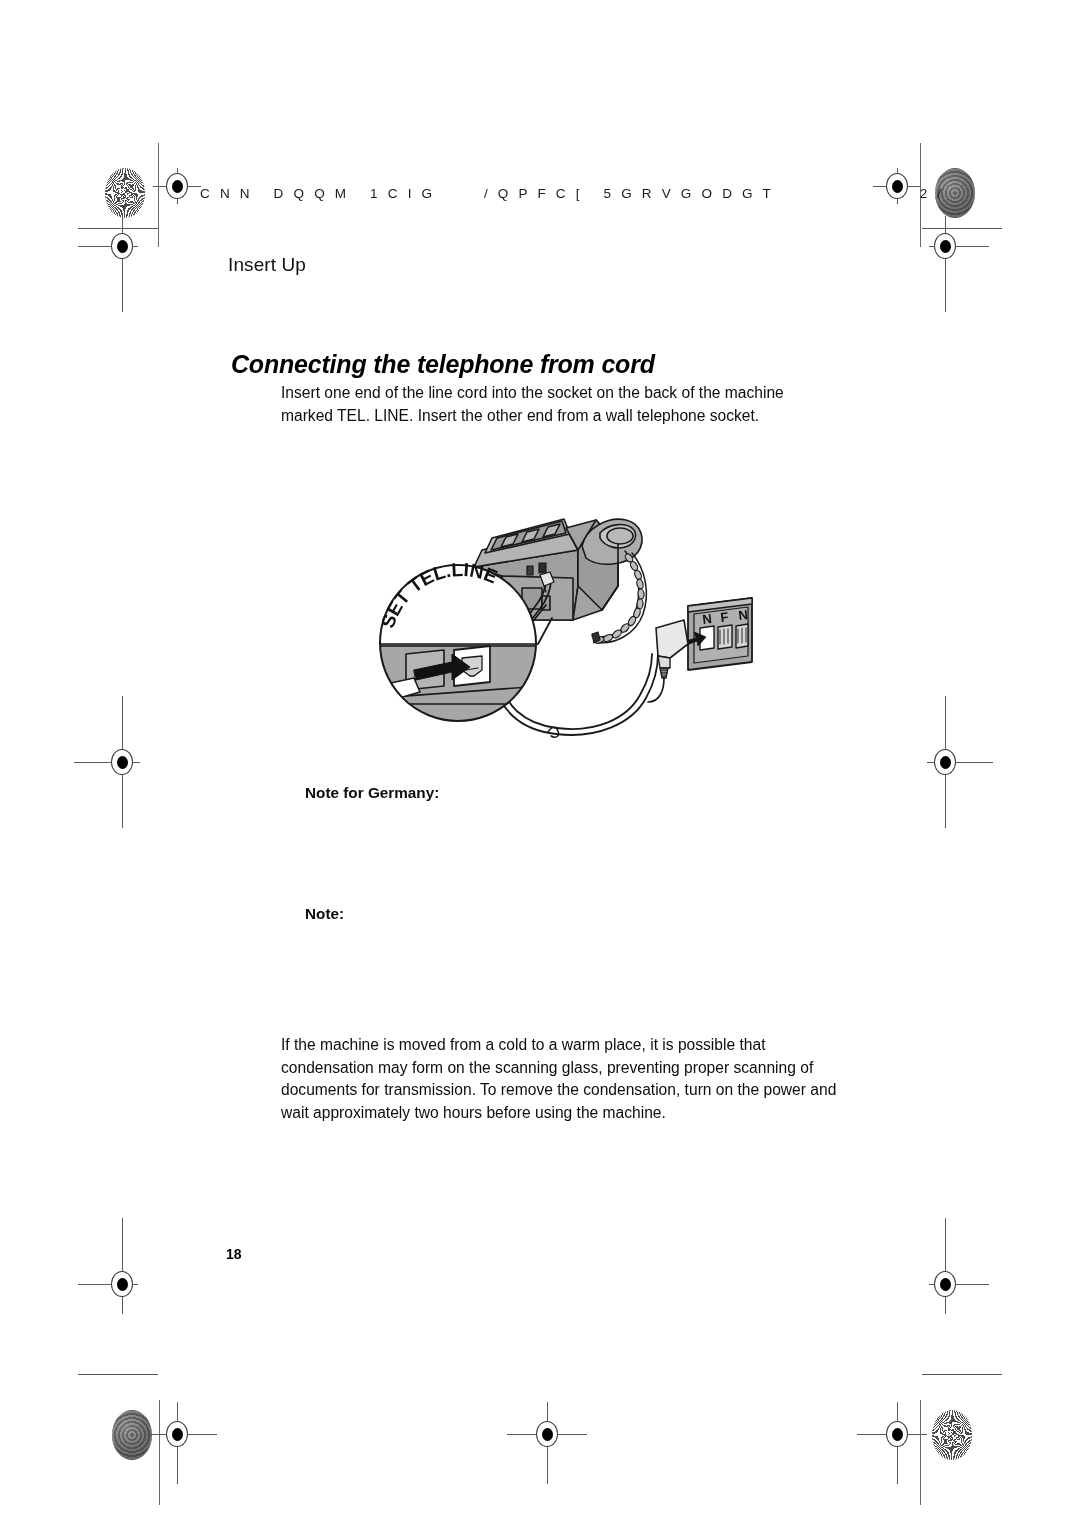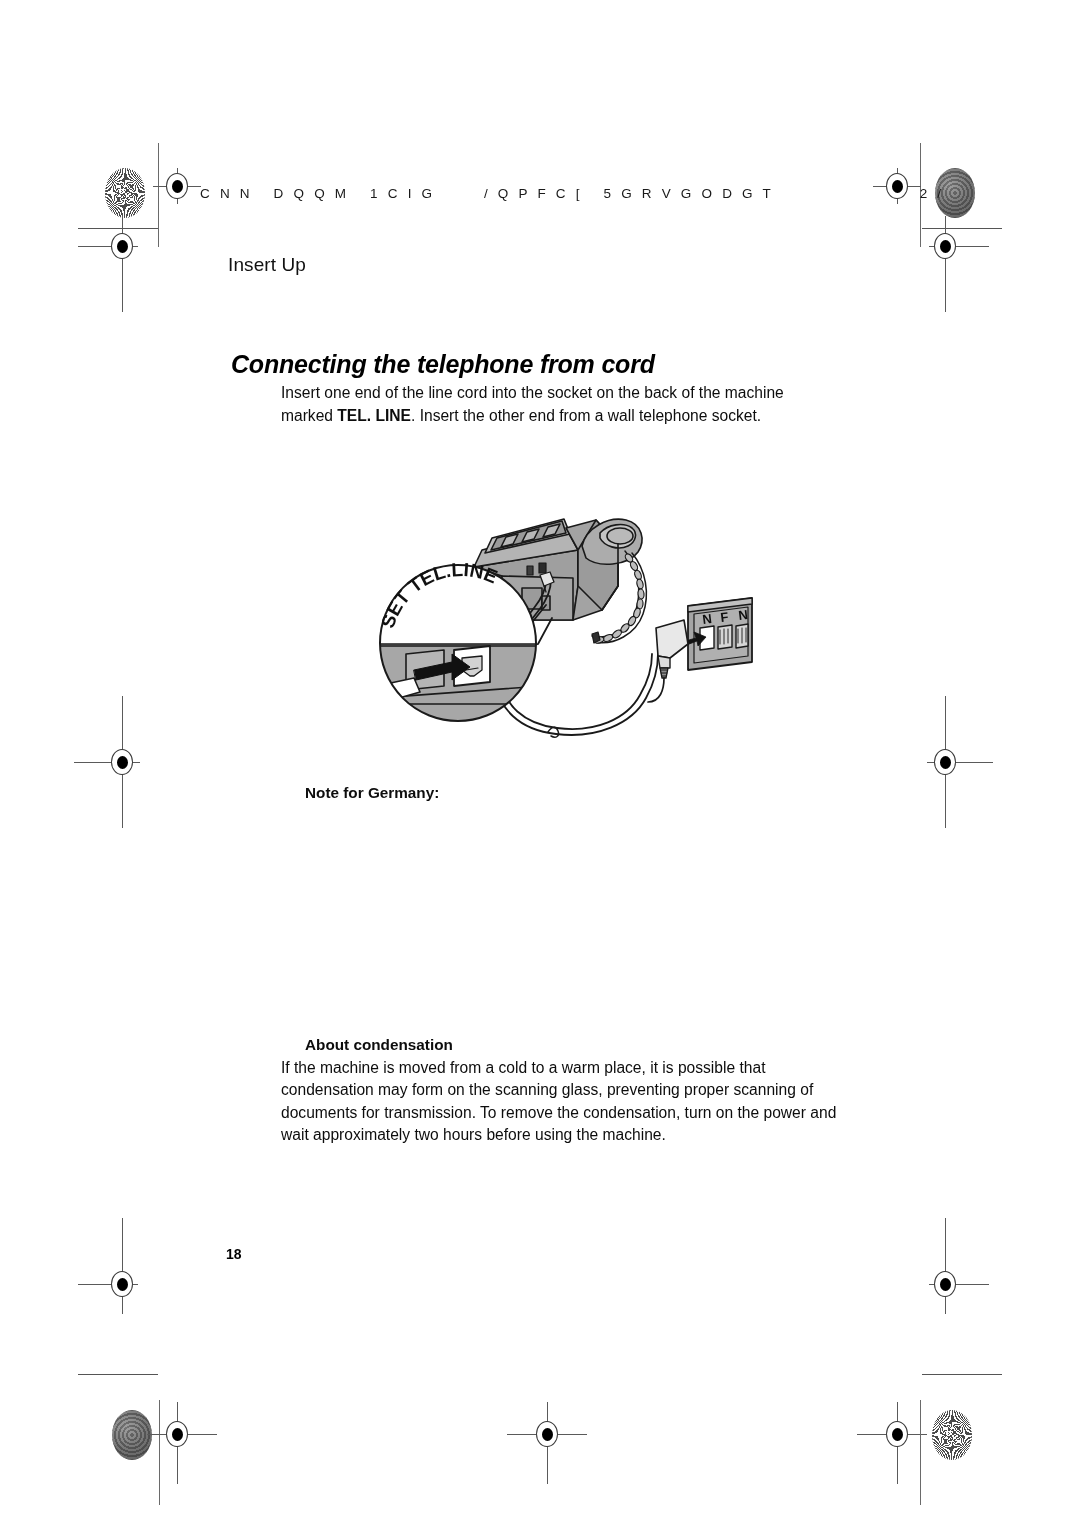--- a/index.html
+++ b/index.html
@@ -139,21 +139,21 @@
   }
   .body-block {
     position: absolute;
     left: 281px;
     width: 557px;
     font-size: 15.6px;
     line-height: 22.6px;
     color: #0d0d0d;
   }
   .body-block .lead {
-    font-weight: bold;
+    font-weight: normal;
     margin-top: 12px;
   }
   .sub-head {
     font-weight: bold;
     font-size: 15.3px;
     margin-left: 24px;
   }
   .page-number {
     position: absolute;
     left: 226px;
@@ -424,20 +424,20 @@
       <text x="369" y="162" font-family="Liberation Sans, sans-serif" font-size="13" font-weight="bold" fill="#111111" transform="rotate(-7 369 162)">N</text>
     </g>
   </svg>
 </div>
 
 <div class="body-block" style="top:782px;">
   <div class="sub-head">Note for Germany:</div>
 </div>
 
 <div class="body-block" style="top:903px;">
+  <div class="sub-head">Note:</div>
 </div>
 
 <div class="body-block" style="top:1034px;">
-  <div class="sub-head">About condensation</div>
   <div>If the machine is moved from a cold to a warm place, it is possible that condensation may form on the scanning glass, preventing proper scanning of documents for transmission. To remove the condensation, turn on the power and wait approximately two hours before using the machine.</div>
 </div>
 
 <div class="page-number">18</div>
 
 </body></html>

